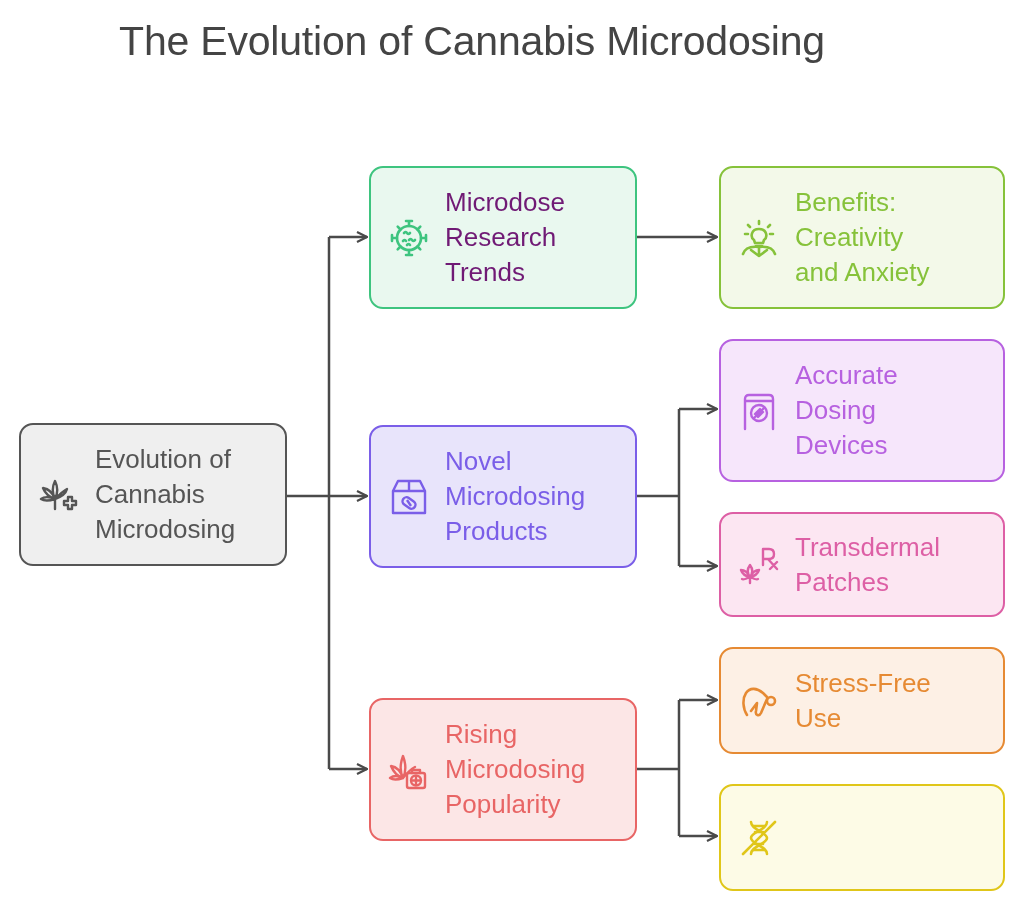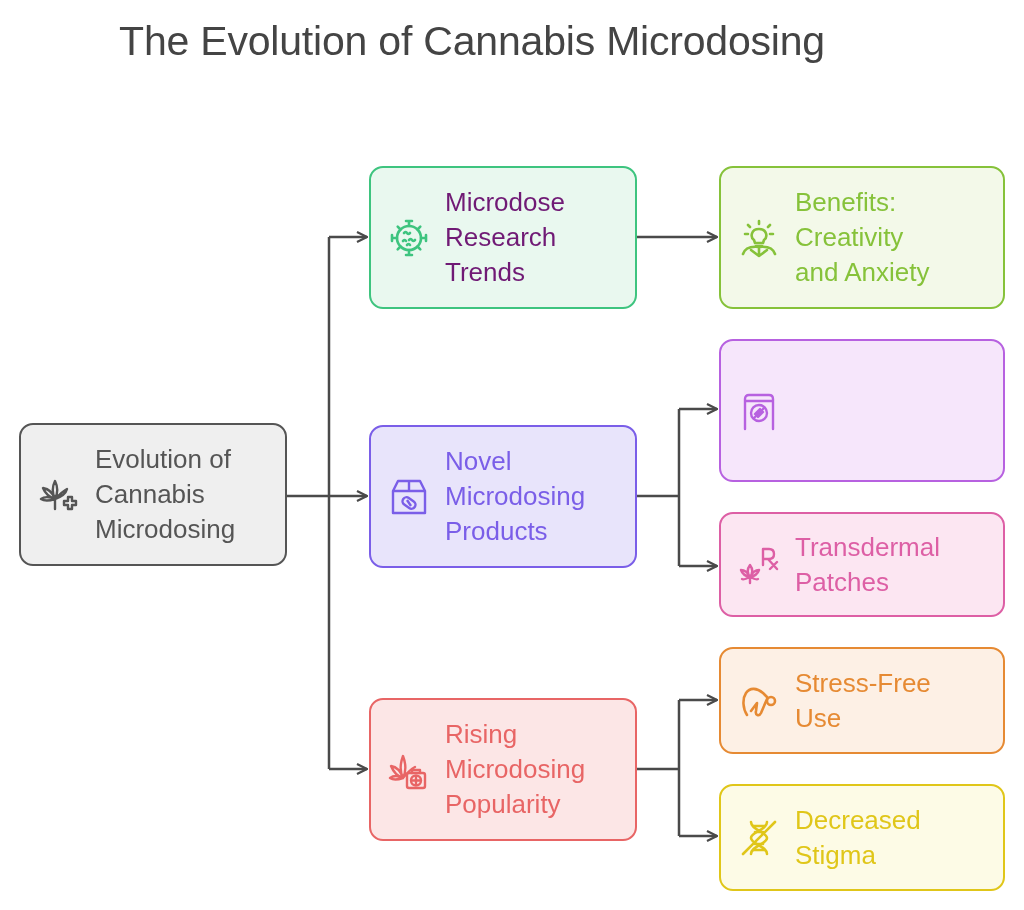--- a/index.html
+++ b/index.html
@@ -94,20 +94,23 @@
 </div>
 
 <div class="node" style="left: 719px; top: 339px; width: 286px; height: 143px; border-color: rgb(183, 97, 224); background: rgb(246, 230, 251); color: rgb(183, 97, 224);">
   <span class="icon">
     <svg viewBox="0 0 44 44" fill="none" stroke-width="2.4" stroke-linecap="round" stroke="#b761e0">
       <path d="M8,40 V10 Q8,6 12,6 H32 Q36,6 36,10 V40 M8,12 H36"></path>
       <circle cx="22" cy="24" r="8"></circle>
       <path d="M17,29 L27,19 M18,25 L23,20 M21,28 L26,23"></path>
     </svg>
   </span>
+  <span class="label">Accurate
+Dosing
+Devices</span>
 </div>
 
 <div class="node" style="left: 719px; top: 512px; width: 286px; height: 105px; border-color: rgb(221, 95, 165); background: rgb(252, 230, 242); color: rgb(221, 95, 165);">
   <span class="icon">
     <svg viewBox="0 0 44 44" fill="none" stroke-width="2.4" stroke-linecap="round" stroke-linejoin="round" stroke="#dd5fa5">
       <path d="M26,22 V6 H32 Q37,6 37,11 Q37,16 32,16 H26 M31,16 L40,26 M33,26 L40,19"></path>
       <path d="M13,40 V34 M13,34 C10,30 10,26 13,22 C16,26 16,30 13,34 M13,34 C8,33 5,30 4,27 C8,27 11,30 13,34 M13,34 C18,33 21,30 22,27 C18,27 15,30 13,34 M13,34 C9,36 6,37 5,36 M13,34 C17,36 20,37 21,36"></path>
     </svg>
   </span>
   <span class="label">Transdermal
@@ -140,15 +143,13 @@
 </div>
 
 <div class="node" style="left: 719px; top: 784px; width: 286px; height: 107px; border-color: rgb(224, 198, 25); background: rgb(253, 251, 230); color: rgb(224, 198, 25);">
   <span class="icon">
     <svg viewBox="0 0 44 44" fill="none" stroke-width="2.6" stroke-linecap="round" stroke="#e0c619">
       <path d="M14,6 C14,14 30,16 30,22 C30,28 14,30 14,38 M30,6 C30,14 14,16 14,22 C14,28 30,30 30,38"></path>
       <path d="M16,10 H28 M18,16 H26 M18,28 H26 M16,34 H28"></path>
       <path d="M6,38 L38,6"></path>
     </svg>
   </span>
-  <span class="label">Decreased
-Stigma</span>
 </div>
 
 </body></html>

